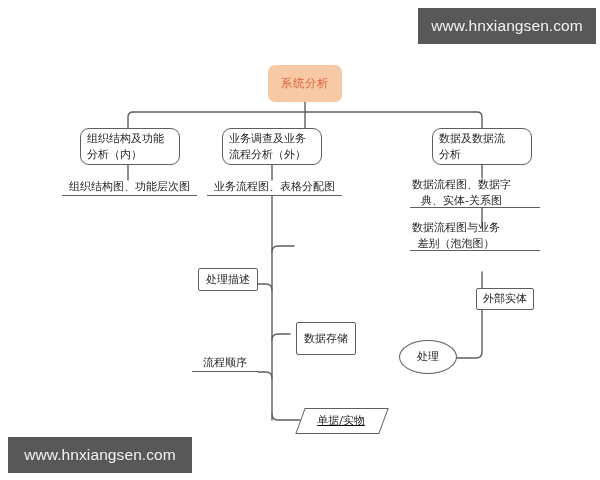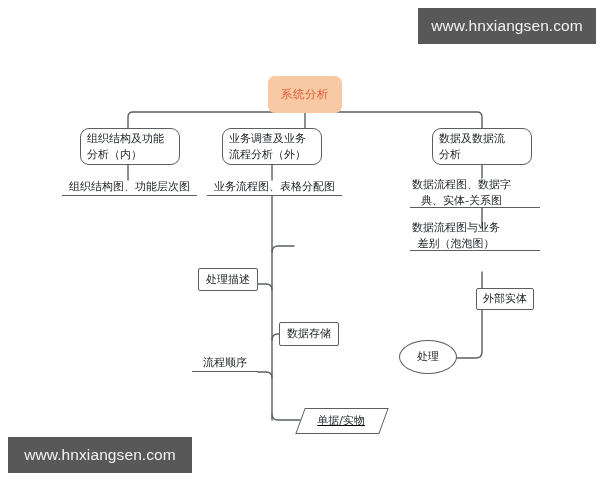--- a/index.html
+++ b/index.html
@@ -152,42 +152,42 @@
 
     <path d="M272,414 Q272,420 278,420 L300,420"></path>
 
     <path d="M482,208 L482,228"></path>
 
     <path d="M482,272 L482,352 Q482,358 476,358 L455,358"></path>
 
     <path d="M482,305 Q482,299 488,299 L500,299"></path>
   </svg>
 
-  <div class="node root-node" style="left:268px; top:65px; width:74px; height:37px;margin-top:11px;">系统分析</div>
+  <div class="node root-node" style="left:268px; top:65px; width:74px; height:37px;">系统分析</div>
 
   <div class="node rbox" style="left:80px; top:128px; width:100px; height:37px;">组织结构及功能
 分析（内）</div>
 
   <div class="node rbox" style="left:222px; top:128px; width:100px; height:37px;text-align:right;">业务调查及业务
 流程分析（外）</div>
 
   <div class="node rbox" style="left:432px; top:128px; width:100px; height:37px;">数据及数据流
 分析</div>
 
   <div class="node underline-label" style="left:62px; top:179px; width:135px; height:17px; justify-content:center;">组织结构图、功能层次图</div>
 
   <div class="node underline-label" style="left:207px; top:179px; width:135px; height:17px; justify-content:center;">业务流程图、表格分配图</div>
 
   <div class="node underline-label" style="left:410px; top:177px; width:130px; height:31px; justify-content:flex-start; padding-left:2px;">数据流程图、数据字
 典、实体-关系图</div>
 
 
   <div class="node sqbox" style="left:198px; top:268px; width:60px; height:23px;">处理描述</div>
 
-  <div class="node sqbox" style="left:279px; top:322px; width:60px; height:24px;">数据存储</div>
+  <div class="node sqbox" style="left:296px; top:322px; width:60px; height:33px;">数据存储</div>
 
   <div class="node underline-label" style="left:192px; top:355px; width:66px; height:17px; justify-content:center;">流程顺序</div>
 
   <div class="parallelogram" style="left:300px; top:408px; width:82px; height:24px;">
     <span class="pg-shape"></span>
     <span class="pg-text">单据/实物</span>
   </div>
 
   <div class="node underline-label" style="left:410px; top:220px; width:130px; height:31px; justify-content:flex-start; padding-left:2px;">数据流程图与业务
 差别（泡泡图）</div>

